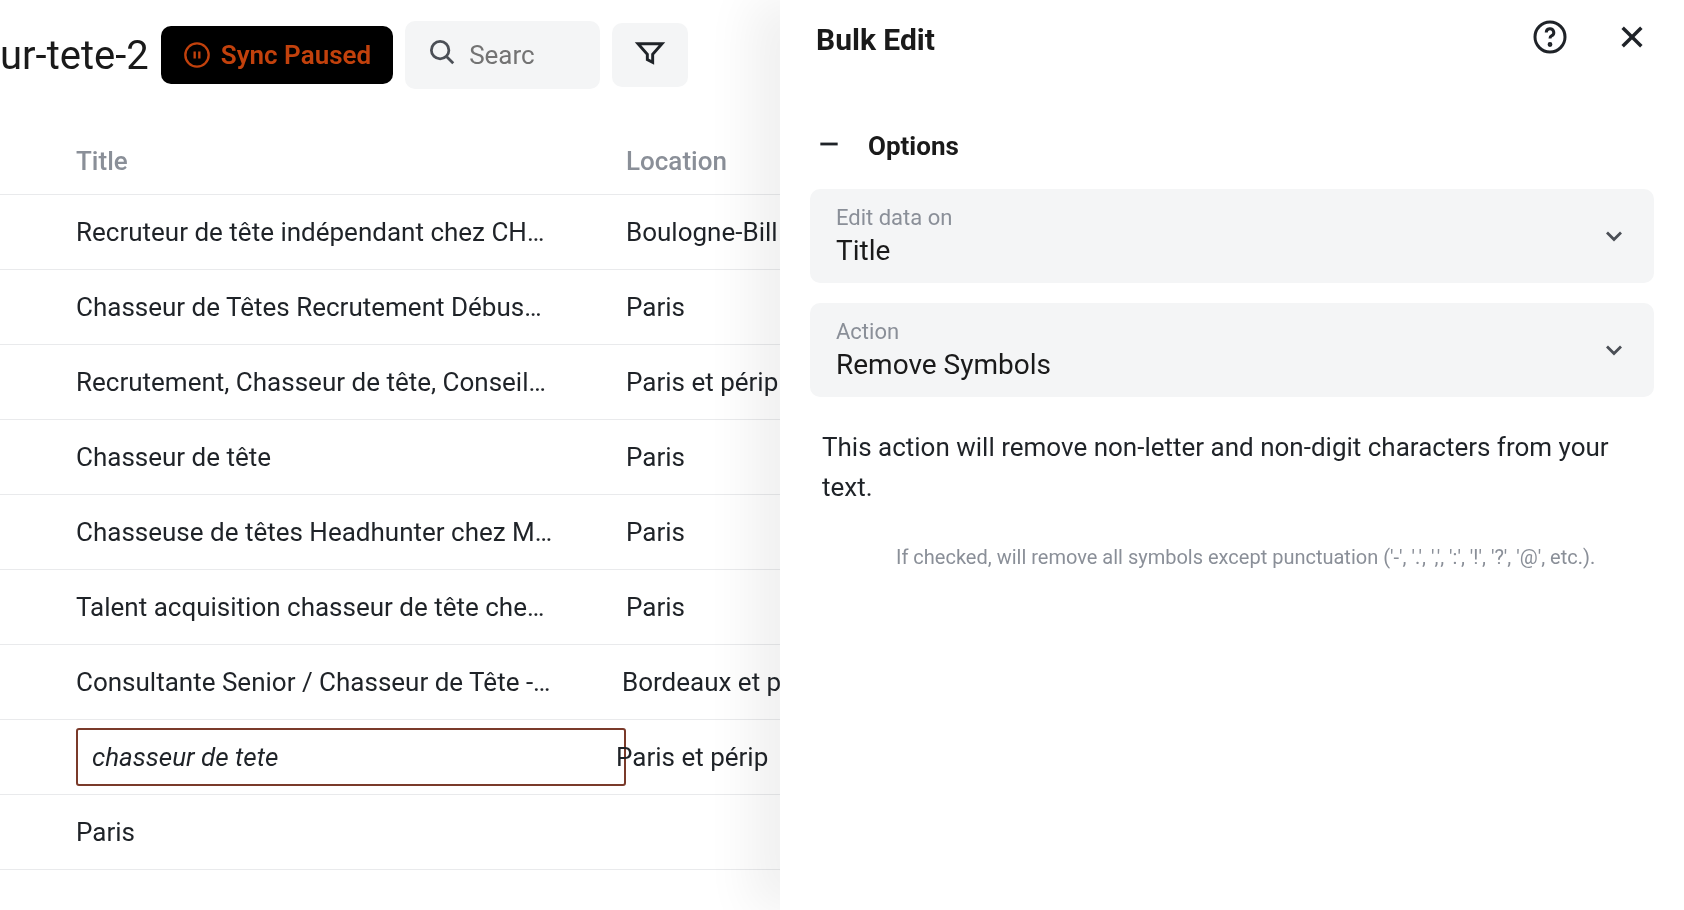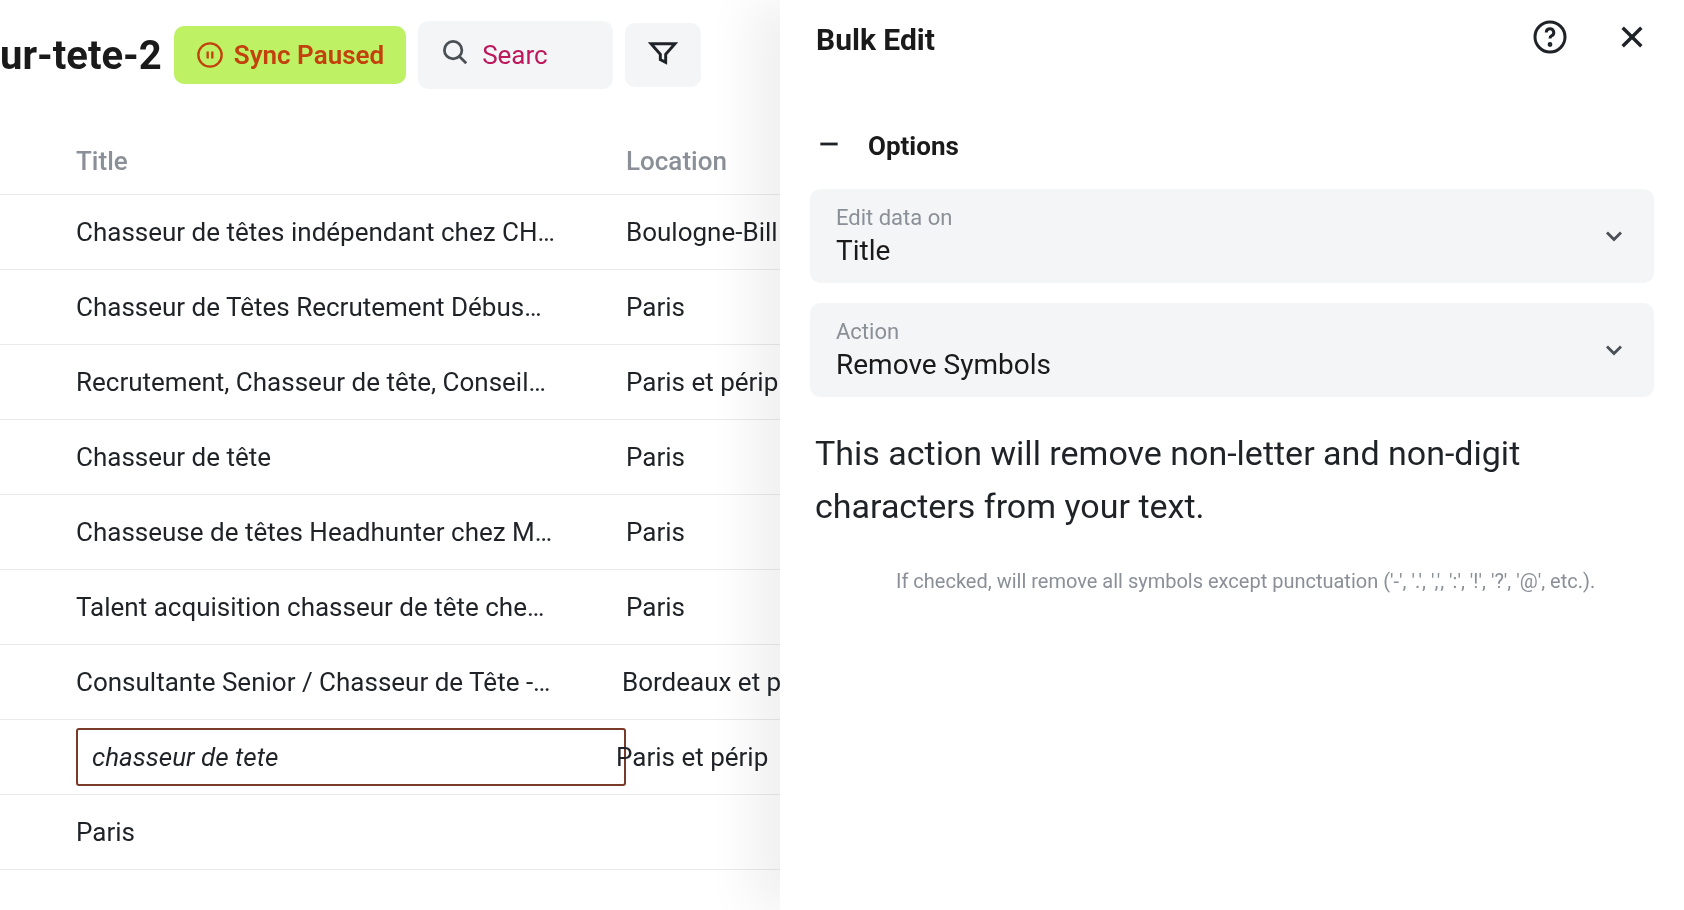--- a/index.html
+++ b/index.html
@@ -24,30 +24,30 @@
 .toolbar {
   display: flex;
   align-items: center;
   gap: 12px;
   padding: 32px 0 32px 0;
   height: 110px;
 }
 
 .title-fragment {
   font-size: 40px;
-  font-weight: 700;
+  font-weight: 400;
   color: #1a1a1a;
   white-space: nowrap;
 }
 
 .sync-badge {
   display: inline-flex;
   align-items: center;
   gap: 10px;
-  background: #bef264;
+  background: #000000;
   color: #c2410c;
   padding: 14px 22px;
   border-radius: 10px;
   font-size: 26px;
   font-weight: 600;
 }
 
 .sync-badge .pause-icon {
   display: inline-flex;
   align-items: center;
@@ -57,21 +57,21 @@
 }
 
 .search-box {
   display: inline-flex;
   align-items: center;
   gap: 12px;
   background: #f4f5f6;
   padding: 16px 22px;
   border-radius: 10px;
   font-size: 26px;
-  color: #be185d;
+  color: #737373;
   width: 195px;
 }
 
 .filter-btn {
   display: inline-flex;
   align-items: center;
   justify-content: center;
   background: #f4f5f6;
   width: 76px;
   height: 64px;
@@ -151,24 +151,24 @@
   display: flex;
   align-items: center;
   justify-content: space-between;
 }
 .dropdown-text {}
 .dropdown-label { font-size: 22px; color: #8a8f98; margin-bottom: 4px; }
 .dropdown-value { font-size: 28px; color: #1a1a1a; }
 .chevron { display: inline-flex; }
 
 .description {
-  font-size: 34px;
+  font-size: 26px;
   color: #1f2328;
   line-height: 1.55;
-  margin: 30px 4px 34px 5px;
+  margin: 30px 4px 34px 12px;
 }
 
 .checkbox-block {
   padding-left: 12px;
 }
 .checkbox-row {
   display: flex;
   align-items: center;
   gap: 36px;
 }
@@ -225,21 +225,21 @@
     </span>
   </div>
 
   <div class="table-area">
     <div class="table-header">
       <div class="th-title">Title</div>
       <div class="th-location">Location</div>
     </div>
     <div id="rows">
         <div class="table-row">
-          <div class="td-title">Chasseur de têtes indépendant chez CH…</div>
+          <div class="td-title">Recruteur de tête indépendant chez CH…</div>
           <div class="td-location">Boulogne-Bill</div>
         </div>
         <div class="table-row">
           <div class="td-title">Chasseur de Têtes Recrutement Débus…</div>
           <div class="td-location">Paris</div>
         </div>
         <div class="table-row">
           <div class="td-title">Recrutement, Chasseur de tête, Conseil…</div>
           <div class="td-location">Paris et périp</div>
         </div>

